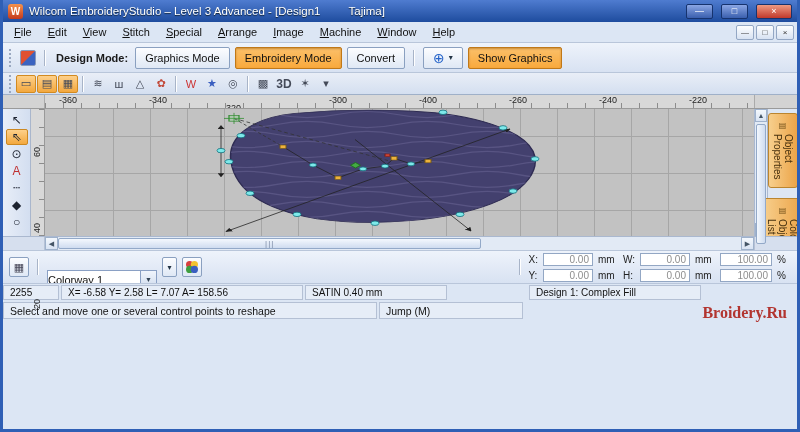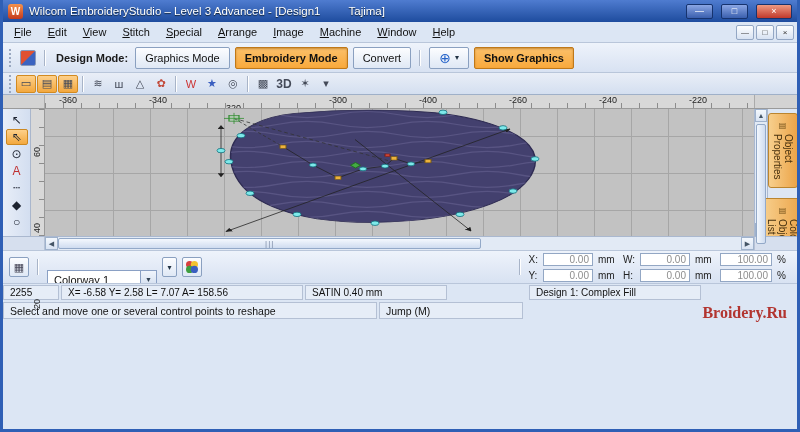--- a/index.html
+++ b/index.html
@@ -20,21 +20,21 @@
   .menu-items{display:flex;align-items:center;}
   .menu-item{padding:2px 8px;color:#111;}
   .mdi-btn{width:18px;height:15px;border:1px solid #93a7c4;background:linear-gradient(#fdfefe,#d7e2f2);display:flex;align-items:center;justify-content:center;font-size:8px;color:#333;margin-left:2px;border-radius:2px;}
 
   
   .modebar{height:30px;flex:0 0 30px;background:linear-gradient(#eef3fb,#d8e2f2);border-bottom:1px solid #b9c6da;display:flex;align-items:center;gap:5px;padding:8px 4px;}
   .tgrip{width:4px;height:18px;border-left:2px dotted #9aa8c0;margin:0 2px;}
   .mode-icon{width:16px;height:16px;border:1px solid #8899bb;border-radius:2px;background:linear-gradient(135deg,#e05030 48%,#3b63c0 52%);}
   .modelabel{font-weight:bold;color:#1a1a1a;margin:0 2px;}
   .btn{height:22px;padding:0 9px;display:flex;align-items:center;gap:4px;border:1px solid #8aa0c0;background:linear-gradient(#fcfdff,#dfe8f5);border-radius:2px;color:#111;}
-  .btn.active{background:linear-gradient(#fbc06a,var(--selected-orange,#f9a93c));border-color:#c07818;box-shadow:inset 0 1px 2px rgba(140,80,0,.45);font-weight:bold;}
+  .btn.active{background:linear-gradient(#fbc06a,var(--selected-orange,#f9a93c));border-color:#c07818;box-shadow:inset 0 1px 2px rgba(140,80,0,.45);}
   .globe-glyph{color:#2563c9;font-size:14px;line-height:1;}
   .dd-arrow{font-size:8px;color:#234;}
   .tsep{width:2px;height:16px;border-left:1px solid #a8b4c8;border-right:1px solid #fff;margin:0 3px;}
 
   
   .stitchbar{height:22px;flex:0 0 22px;background:linear-gradient(#e9eef7,#d4dff0);border-bottom:1px solid #9fb0c8;display:flex;align-items:center;gap:1px;padding:0 4px;}
   .sicon{width:20px;height:18px;display:flex;align-items:center;justify-content:center;font-size:11px;color:#444a58;border:1px solid transparent;border-radius:2px;}
   .sicon.sel{background:linear-gradient(#fdd08a,#f3a83e);border-color:#d28a20;}
 
   
@@ -77,21 +77,21 @@
   .hscroll{height:14px;flex:0 0 14px;display:flex;background:#e2eaf5;border-top:1px solid #aab8cf;}
   .hcorner{width:42px;flex:0 0 42px;background:#d6dfee;border-right:1px solid #b6c2d6;}
   .hcorner.right{width:43px;flex:0 0 43px;border-right:none;border-left:1px solid #b6c2d6;}
   .hbtn{width:13px;flex:0 0 13px;display:flex;align-items:center;justify-content:center;font-size:7px;color:#456;background:linear-gradient(#f4f8fd,#d8e3f3);border:1px solid #9fb2cc;}
   .htrack{flex:1;position:relative;}
   .hthumb{position:absolute;left:0;top:1px;bottom:1px;width:62%;background:linear-gradient(#f4f8fd,#cfdcf0);border:1px solid #93a9c8;border-radius:2px;display:flex;align-items:center;justify-content:center;font-size:8px;color:#7a8aa5;letter-spacing:1px;}
 
   
   .colorbar{height:33px;flex:0 0 33px;background:linear-gradient(#eef3fb,#d8e2f2);border-top:1px solid #b9c6da;display:flex;align-items:center;gap:5px;padding:0 6px;}
   .small-btn{width:20px;height:20px;display:flex;align-items:center;justify-content:center;border:1px solid #8aa0c0;border-radius:2px;background:linear-gradient(#fcfdff,#dfe8f5);font-size:11px;color:#445;}
-  .combo{width:110px;height:20px;background:#fff;border:1px solid #8aa0c4;display:flex;align-items:center;padding-left:6px;color:#111;margin-top:25px;}
+  .combo{width:110px;height:20px;background:#fff;border:1px solid #8aa0c4;display:flex;align-items:center;color:#111;margin-top:25px;}
   .combo-arrow{margin-left:auto;width:16px;height:100%;background:linear-gradient(#f0f5fc,#cdd9ec);border-left:1px solid #8aa0c4;display:flex;align-items:center;justify-content:center;font-size:7px;color:#345;}
   .fields{display:grid;grid-template-columns:auto 50px 20px auto 50px 20px 52px 12px;column-gap:5px;row-gap:3px;align-items:center;font-size:10px;color:#222;margin-right:2px;}
   .fbox{height:13px;background:#fff;border:1px solid #93a7c4;display:flex;align-items:center;justify-content:flex-end;padding-right:3px;color:#8d8d8d;font-size:10px;}
 
   
   .statusbar{height:17px;flex:0 0 17px;background:var(--chrome-bg,#dce6f4);border-top:1px solid #b9c6da;display:flex;align-items:stretch;font-size:10px;color:#111;padding:1px 0 0 0;}
   .sseg{border:1px solid #b4c0d4;background:#e6edf7;display:flex;align-items:center;padding:0 6px;margin-right:2px;white-space:nowrap;overflow:hidden;}
   .w56{flex:0 0 56px;} .w242{flex:0 0 242px;} .w142{flex:0 0 142px;} .w80{flex:0 0 78px;border:none;background:transparent;} .w172{flex:0 0 172px;}
 
   

